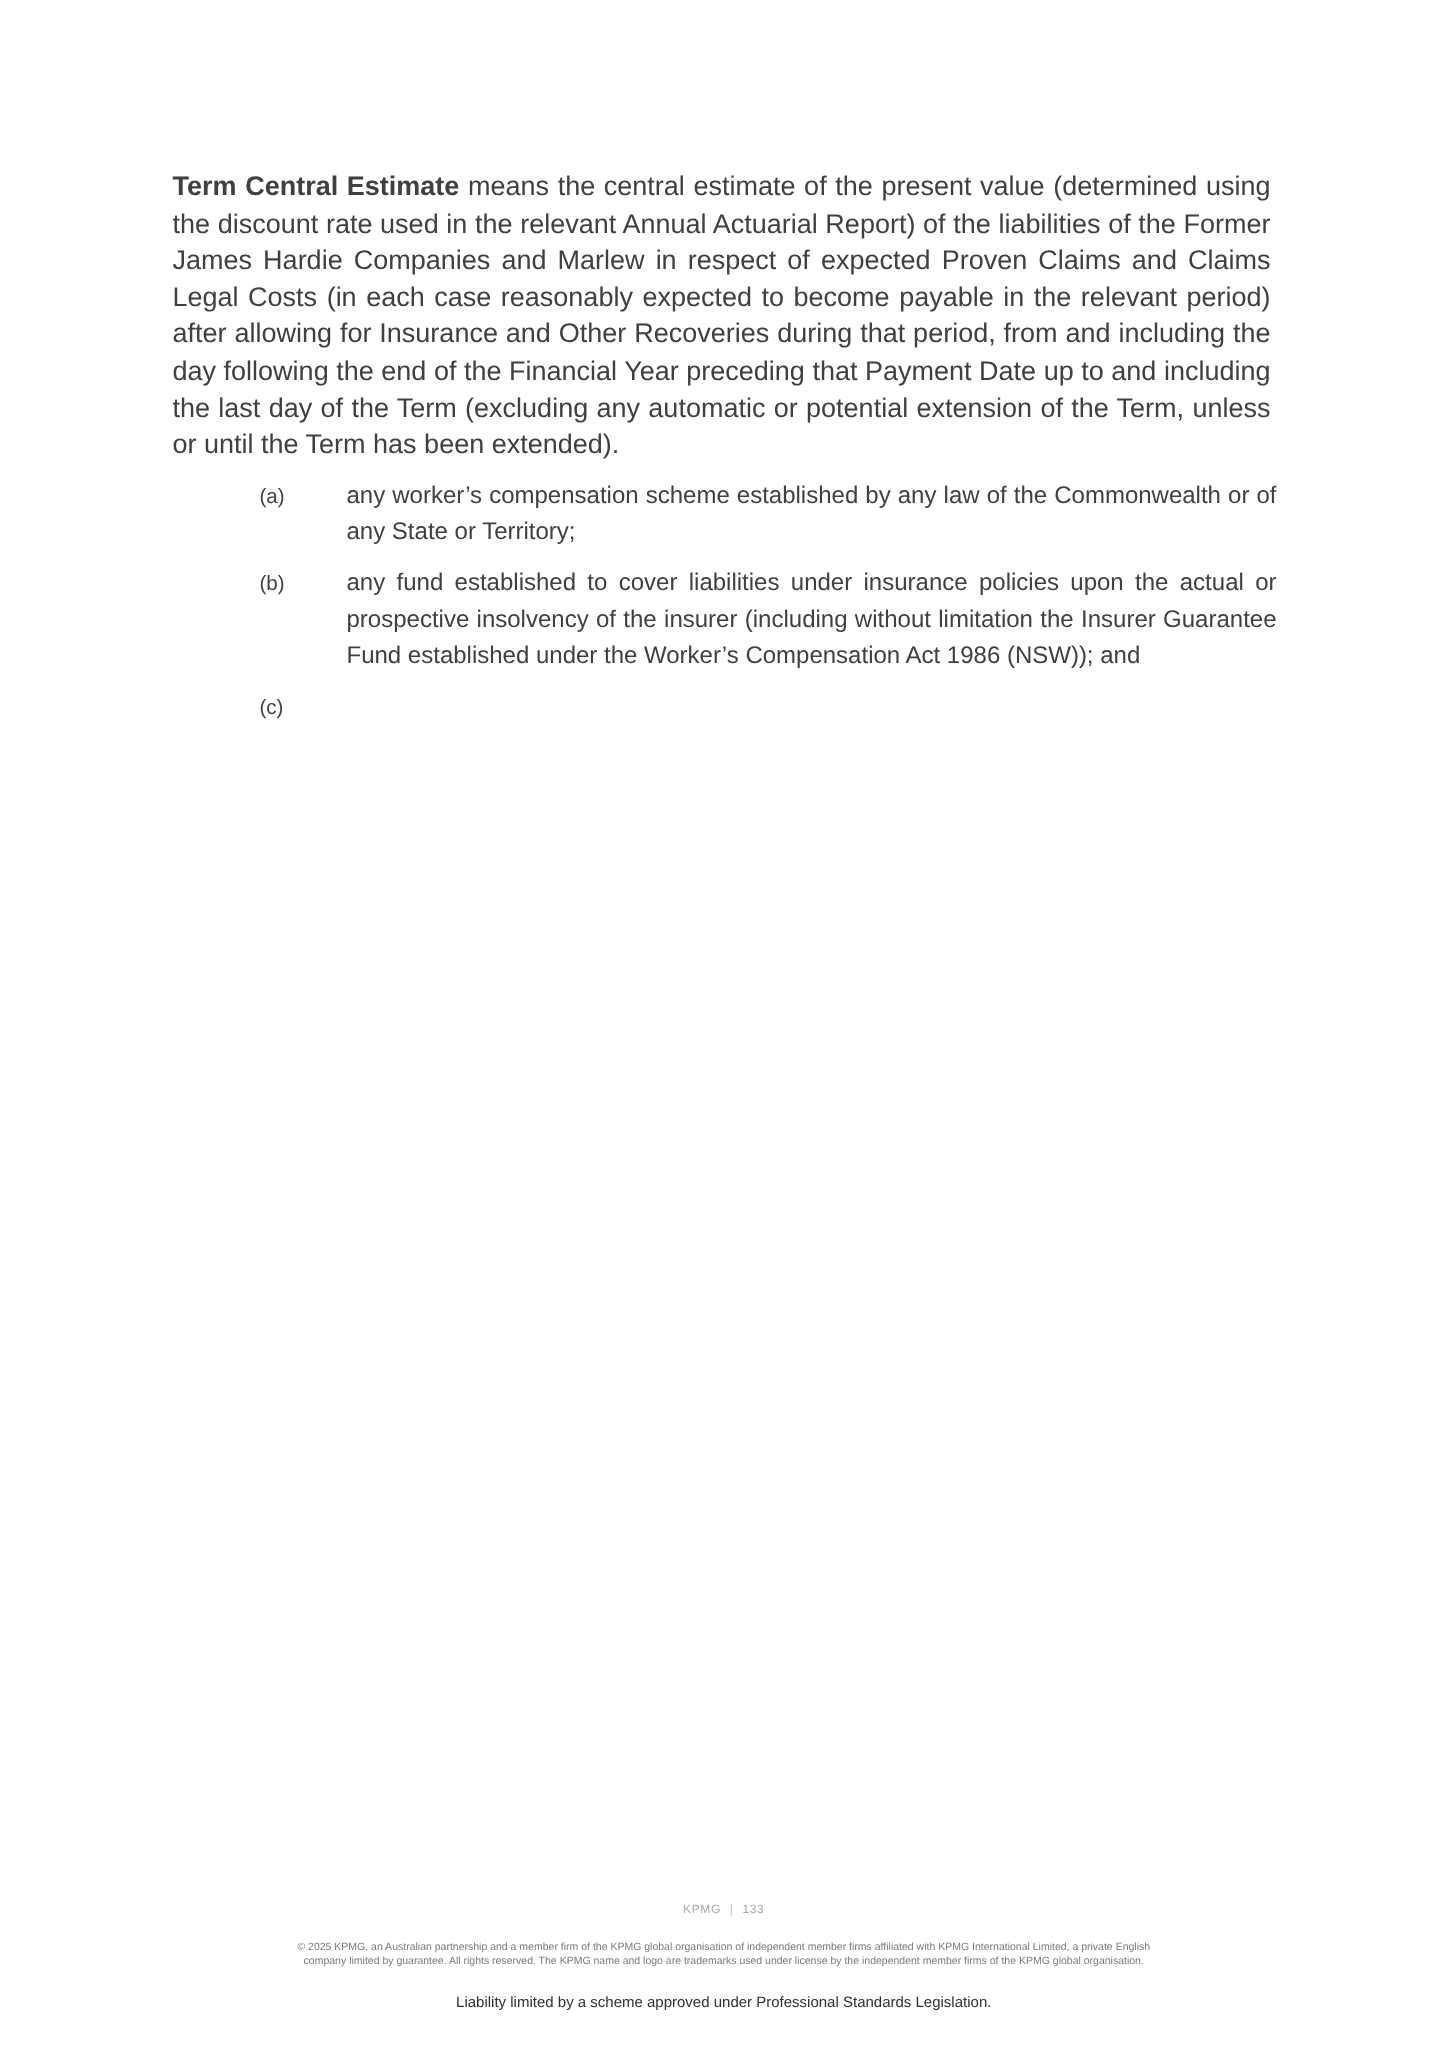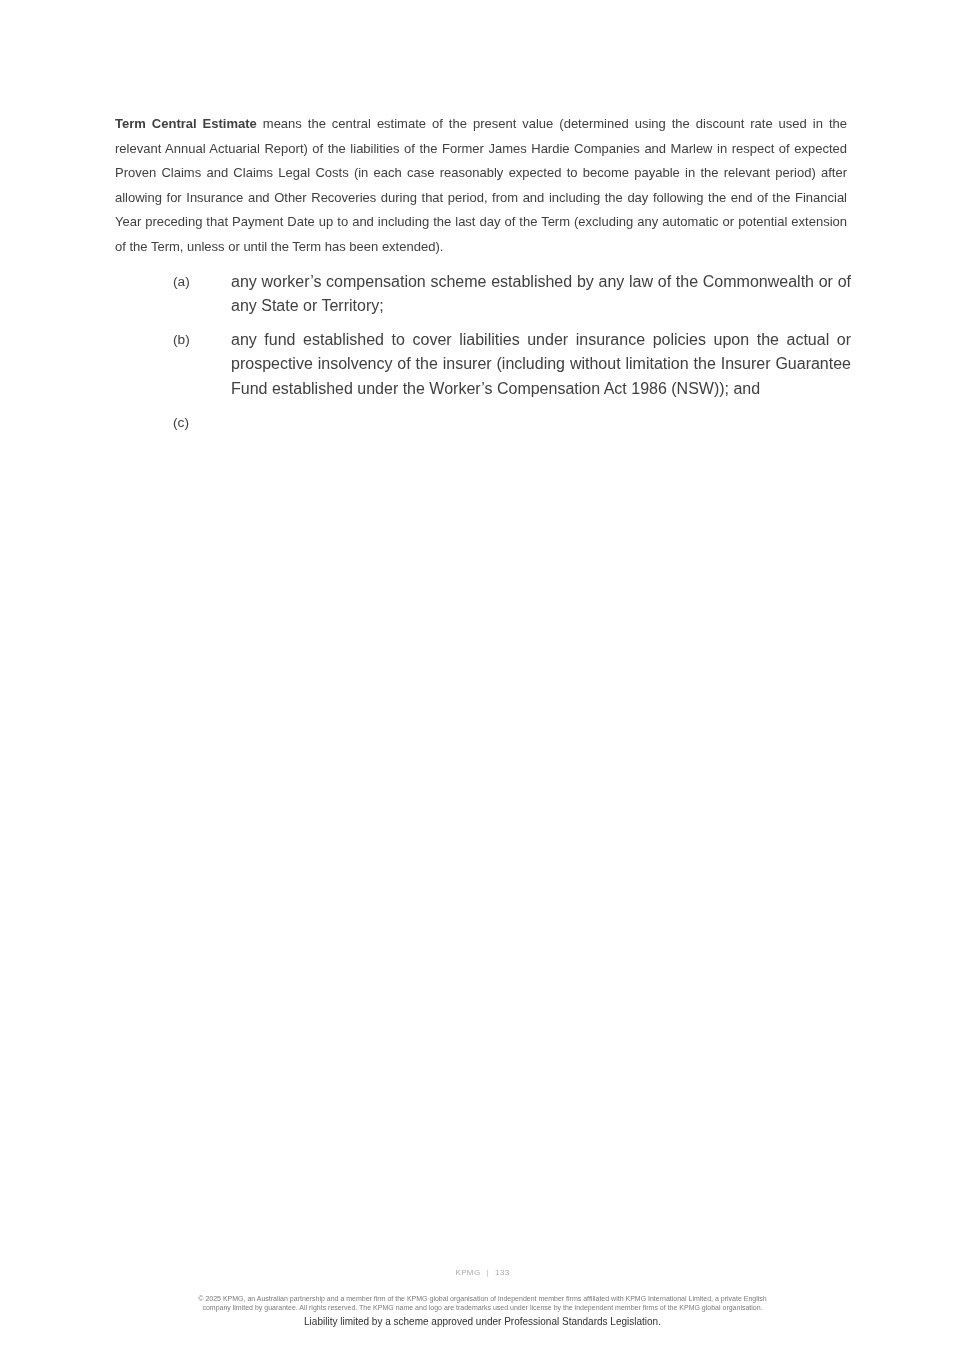--- a/index.html
+++ b/index.html
@@ -15,21 +15,21 @@
   .page { position: absolute; inset: 0; background: #ffffff; }
 
   .content {
     position: absolute;
     left: 115px;
     top: 112px;
     width: 736px;
   }
   .para {
     margin: 0 4px 10px 0;
-    font-size: 13px;
+    font-size: 18px;
     line-height: 24.6px;
     text-align: justify;
   }
   .term { font-weight: bold; }
 
   .list { margin-top: 0; }
   .list-item {
     display: flex;
     margin-bottom: 9px;
   }
@@ -59,21 +59,21 @@
     color: #a8a8a8;
     margin-bottom: 17px;
   }
   .page-marker .sep { margin: 0 6px; color: #bdbdbd; }
   .copyright {
     font-size: 7px;
     line-height: 9.4px;
     color: #7a7a7a;
   }
   .liability {
-    margin-top: 3px;
+    margin-top: 17px;
     font-size: 10px;
     color: #303030;
   }
 </style>
 </head>
 <body>
 
 <div class="page">
 
   <div class="content">

